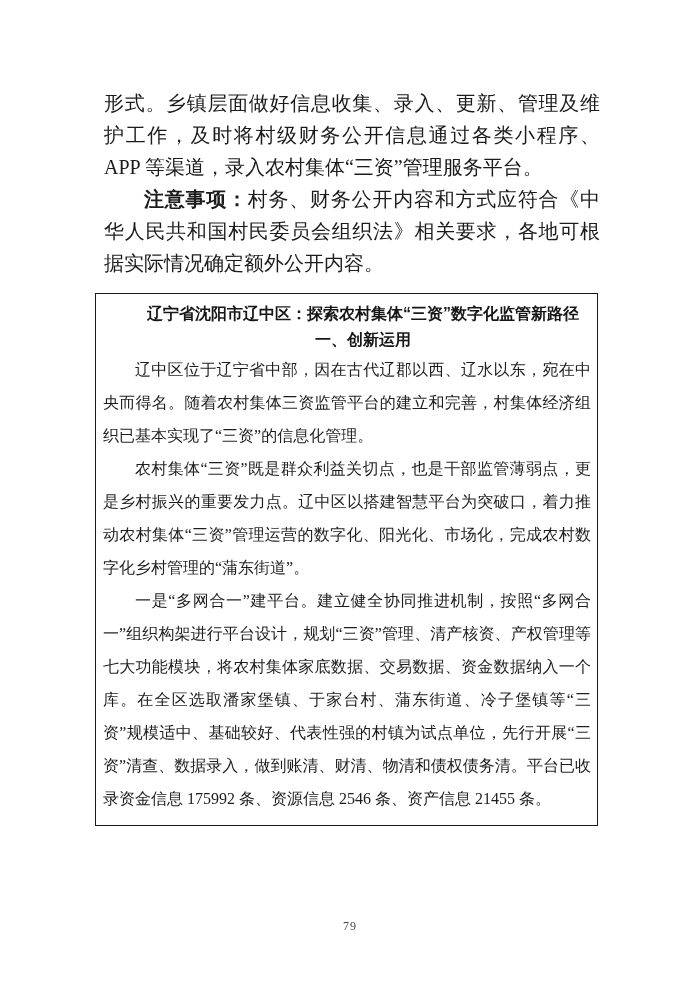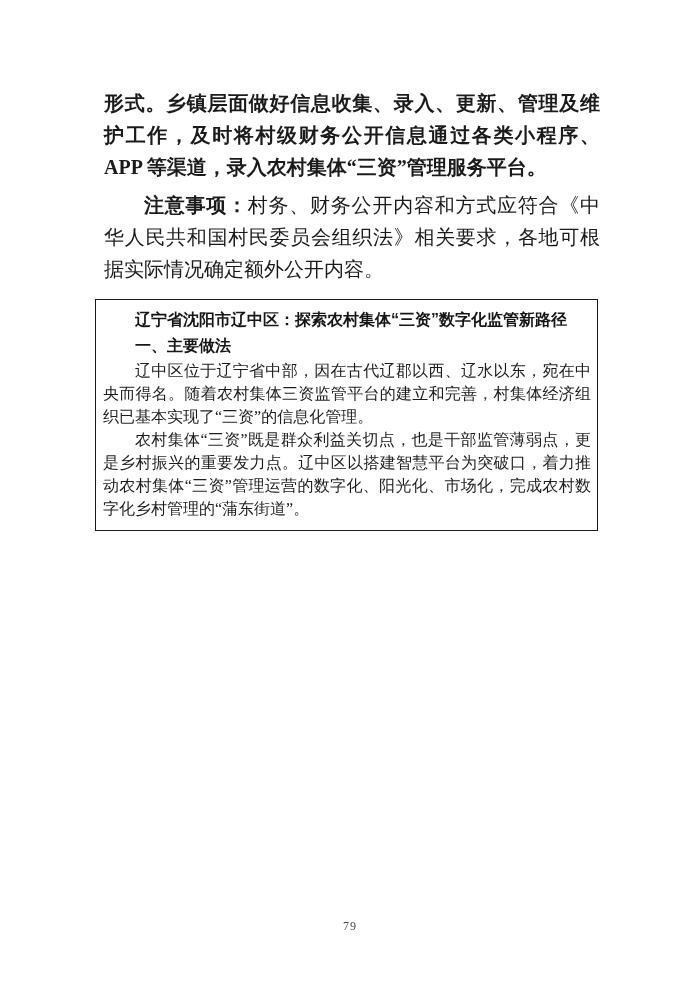--- a/index.html
+++ b/index.html
@@ -11,31 +11,31 @@
     position: relative;
     box-sizing: border-box;
     width: 700px;
     height: 990px;
     background: #ffffff;
     padding: 87px 100px 0 104px;
     font-family: "Liberation Serif", "DejaVu Serif", serif;
     color: #1b1b1b;
     overflow: hidden;
   }
-  p { margin: 0; padding: 0; }
+  p { margin: 0; padding: 0; text-align: center; }
 
   .body-text {
     font-size: 20px;
     line-height: 32px;
     text-align: justify;
     text-justify: inter-character;
   }
-  .no-indent { text-indent: 0; font-weight: bold; }
+  .no-indent { text-indent: 0; }
   .indent-2em { text-indent: 2em; }
-  .notice-para { margin-top: 6px; }
+  .notice-para { }
   .bold-sans {
     font-family: "Liberation Sans", "DejaVu Sans", sans-serif;
     font-weight: bold;
   }
 
   .case-box {
     box-sizing: border-box;
     margin: 14px 2px 0 -9px;
     border: 1px solid #1a1a1a;
     padding: 7px 6px 10px 7px;
@@ -43,21 +43,21 @@
   .box-title, .box-heading {
     font-family: "Liberation Sans", "DejaVu Sans", sans-serif;
     font-weight: bold;
     font-size: 16px;
     line-height: 26px;
     text-indent: 2em;
     color: #161616;
   }
   .box-para {
     font-size: 16px;
-    line-height: 23px;
+    line-height: 33px;
     text-indent: 2em;
     text-align: justify;
     text-justify: inter-character;
     color: #1d1d1d;
   }
 
   .page-footer {
     position: absolute;
     left: 0;
     right: 0;
@@ -73,25 +73,26 @@
 
 <div class="page">
 
   <p class="body-text no-indent">形式。乡镇层面做好信息收集、录入、更新、管理及维护工作，及时将村级财务公开信息通过各类小程序、APP 等渠道，录入农村集体“三资”管理服务平台。</p>
 
   <p class="body-text indent-2em notice-para"><span class="bold-sans">注意事项：</span><span>村务、财务公开内容和方式应符合《中华人民共和国村民委员会组织法》相关要求，各地可根据实际情况确定额外公开内容。</span></p>
 
   <div class="case-box">
     <p class="box-title">辽宁省沈阳市辽中区：探索农村集体“三资”数字化监管新路径</p>
 
-    <p class="box-heading">一、主要做法</p>
+    <p class="box-heading">一、创新运用</p>
 
     <p class="box-para">辽中区位于辽宁省中部，因在古代辽郡以西、辽水以东，宛在中央而得名。随着农村集体三资监管平台的建立和完善，村集体经济组织已基本实现了“三资”的信息化管理。</p>
 
 
     <p class="box-para">农村集体“三资”既是群众利益关切点，也是干部监管薄弱点，更是乡村振兴的重要发力点。辽中区以搭建智慧平台为突破口，着力推动农村集体“三资”管理运营的数字化、阳光化、市场化，完成农村数字化乡村管理的“蒲东街道”。</p>
 
+    <p class="box-para">一是“多网合一”建平台。建立健全协同推进机制，按照“多网合一”组织构架进行平台设计，规划“三资”管理、清产核资、产权管理等七大功能模块，将农村集体家底数据、交易数据、资金数据纳入一个库。在全区选取潘家堡镇、于家台村、蒲东街道、冷子堡镇等“三资”规模适中、基础较好、代表性强的村镇为试点单位，先行开展“三资”清查、数据录入，做到账清、财清、物清和债权债务清。平台已收录资金信息 175992 条、资源信息 2546 条、资产信息 21455 条。</p>
 
   </div>
 
   <div class="page-footer">79</div>
 
 </div>
 
 </body></html>

